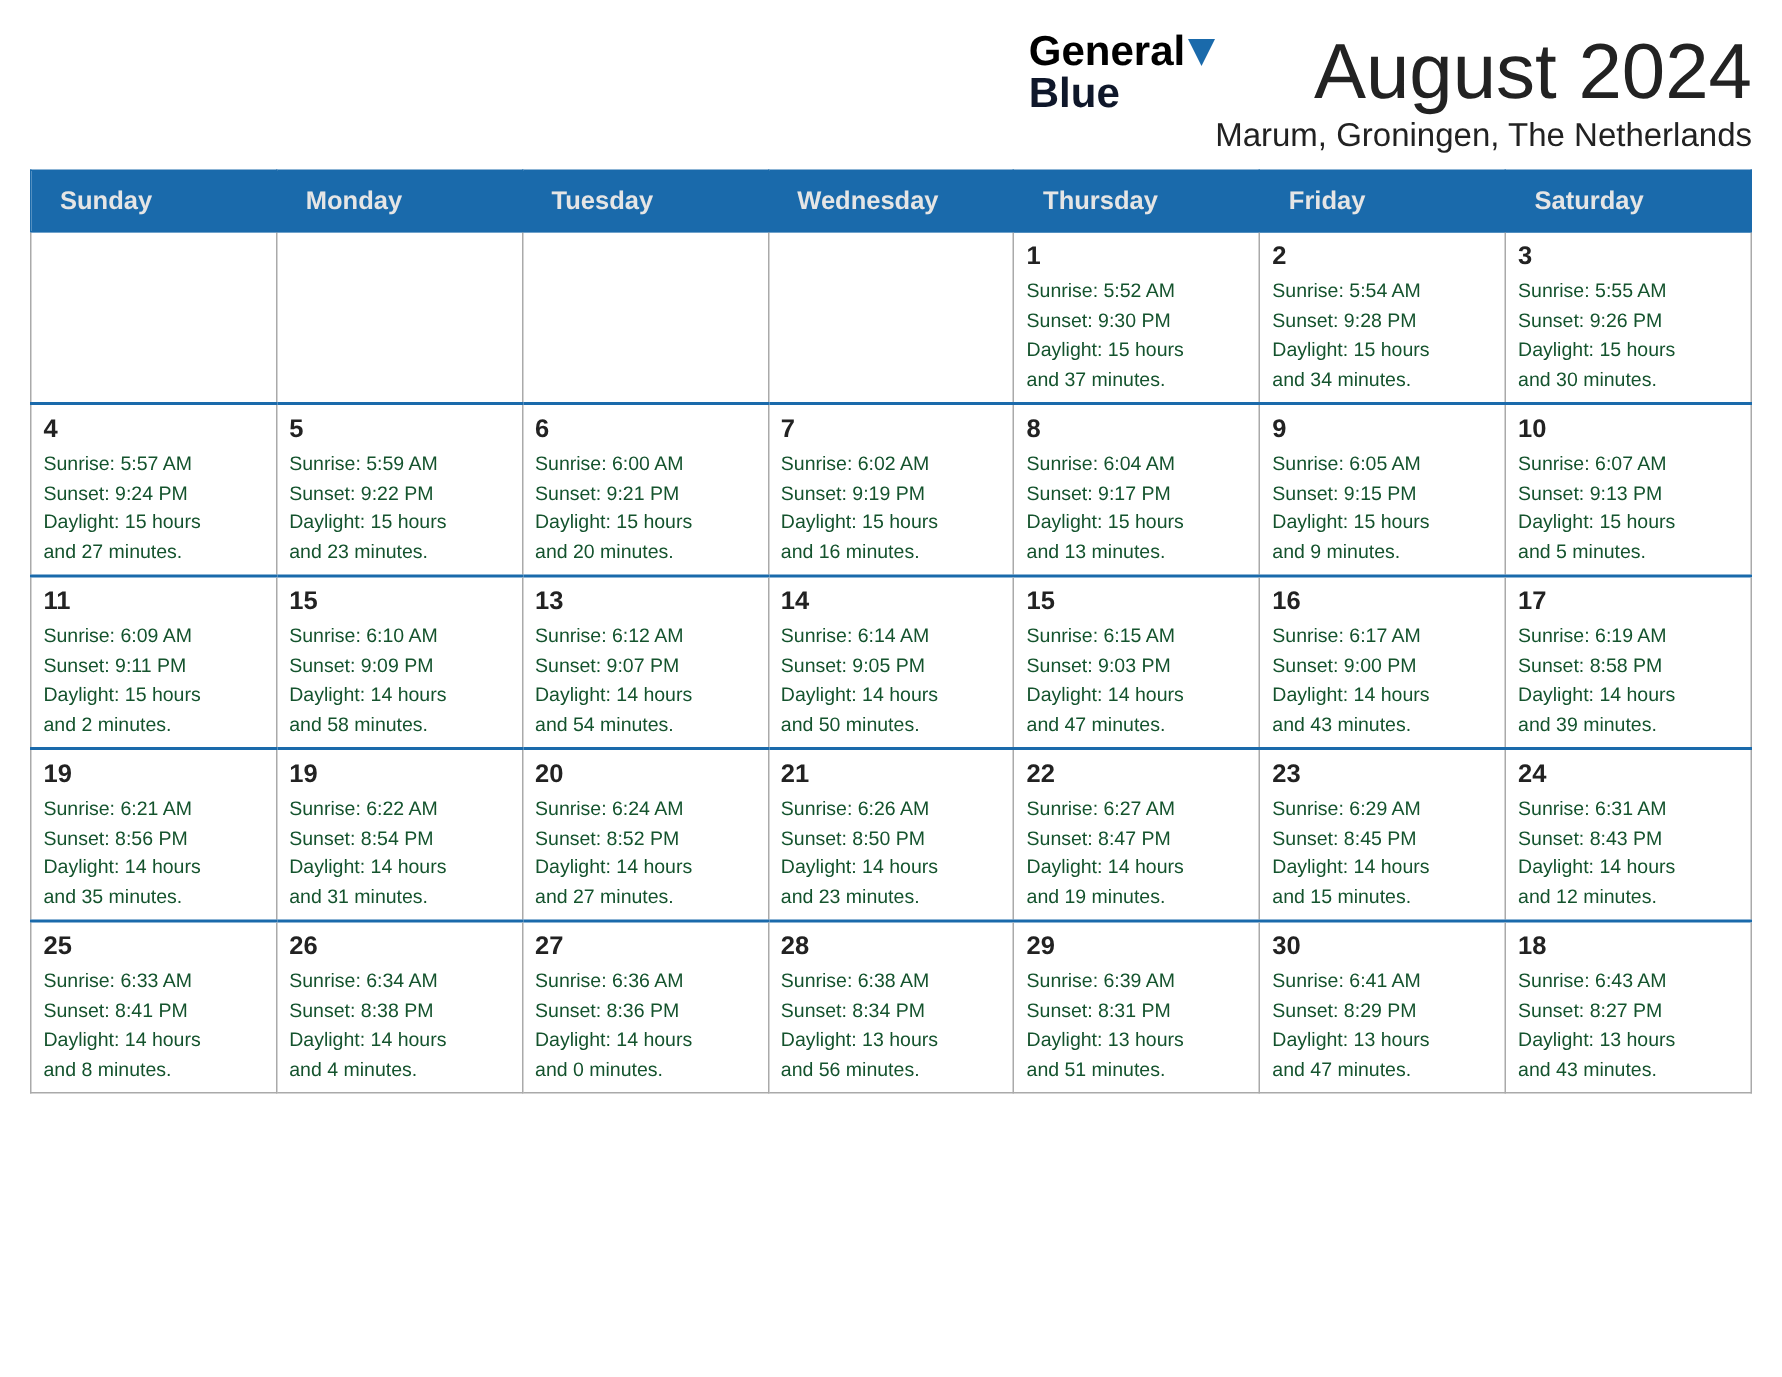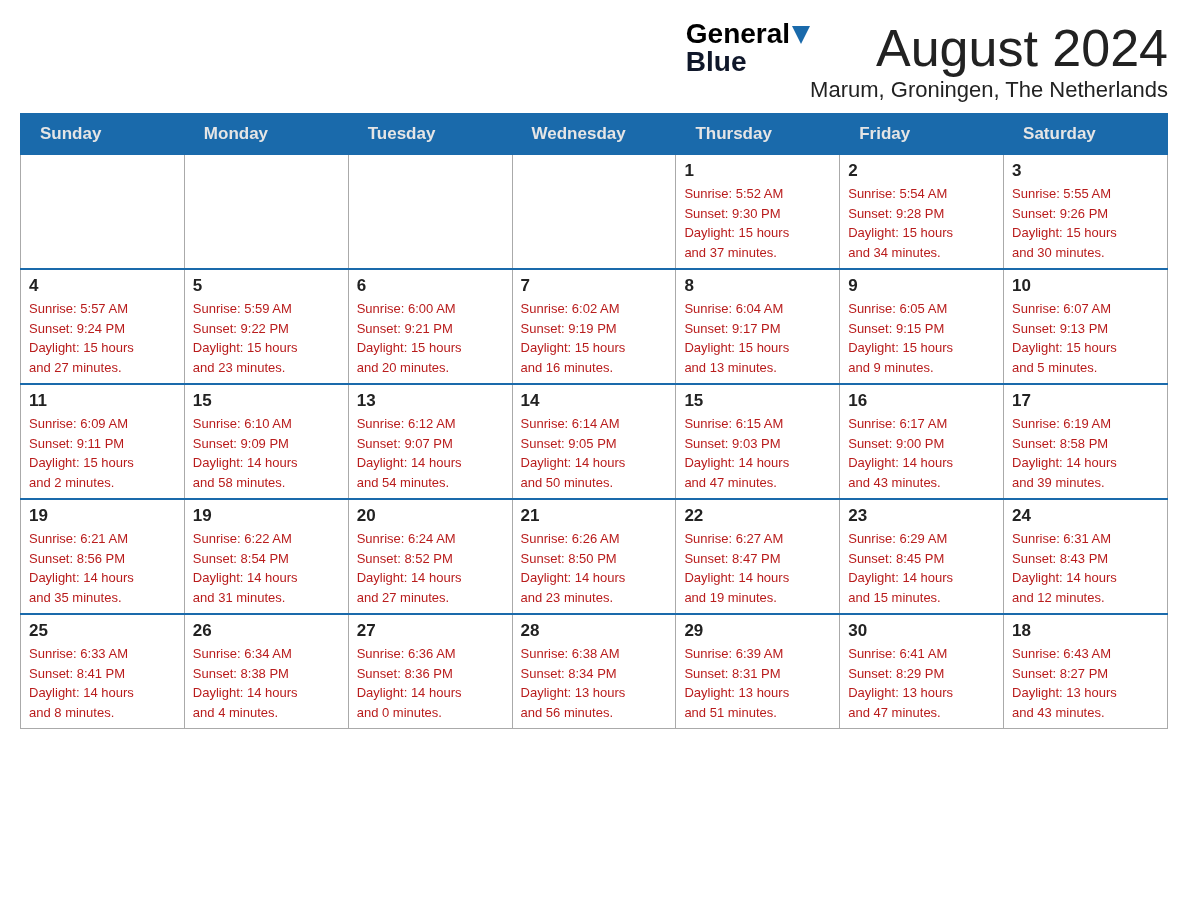--- a/index.html
+++ b/index.html
@@ -73,21 +73,21 @@
     }
     .day-number {
       font-size: 17px;
       font-weight: bold;
       color: #222;
       display: block;
       margin-bottom: 3px;
     }
     .day-info {
       font-size: 13px;
-      color: #b91c1c;
+      color: #14532d;
       line-height: 1.5;
     }
     .empty-cell {
       background: #fff;
     }
     tr:not(:last-child) td {
       border-bottom: 2px solid #1a6aab;
     }
     .logo-text-wrapper {
       display: flex;

